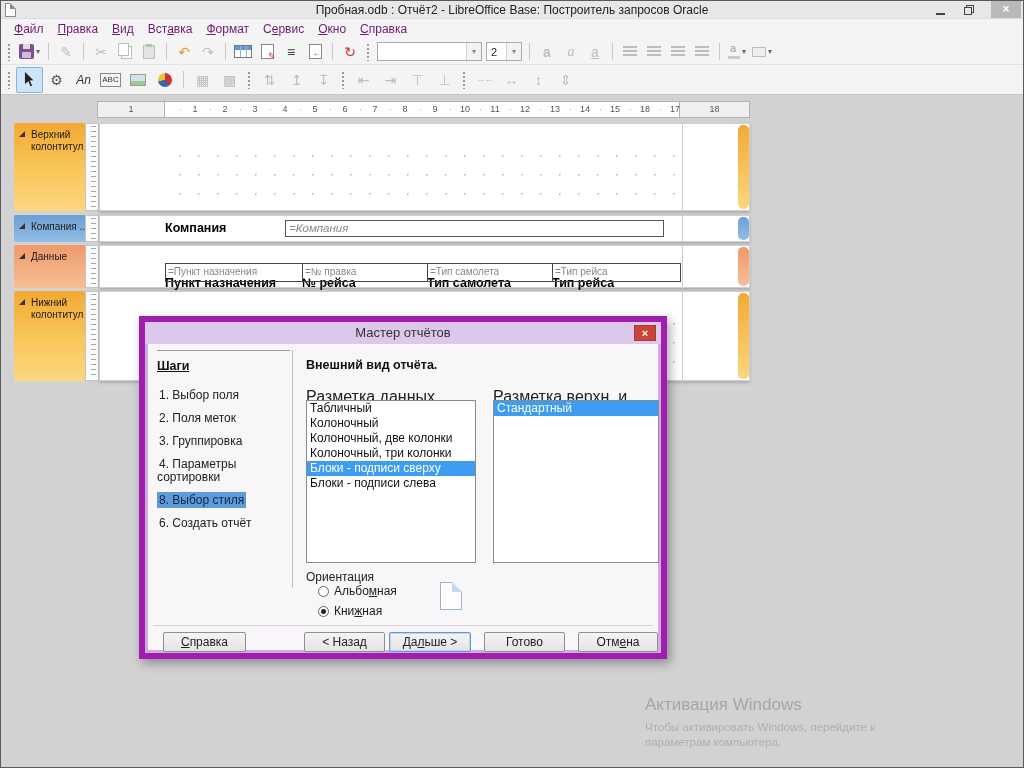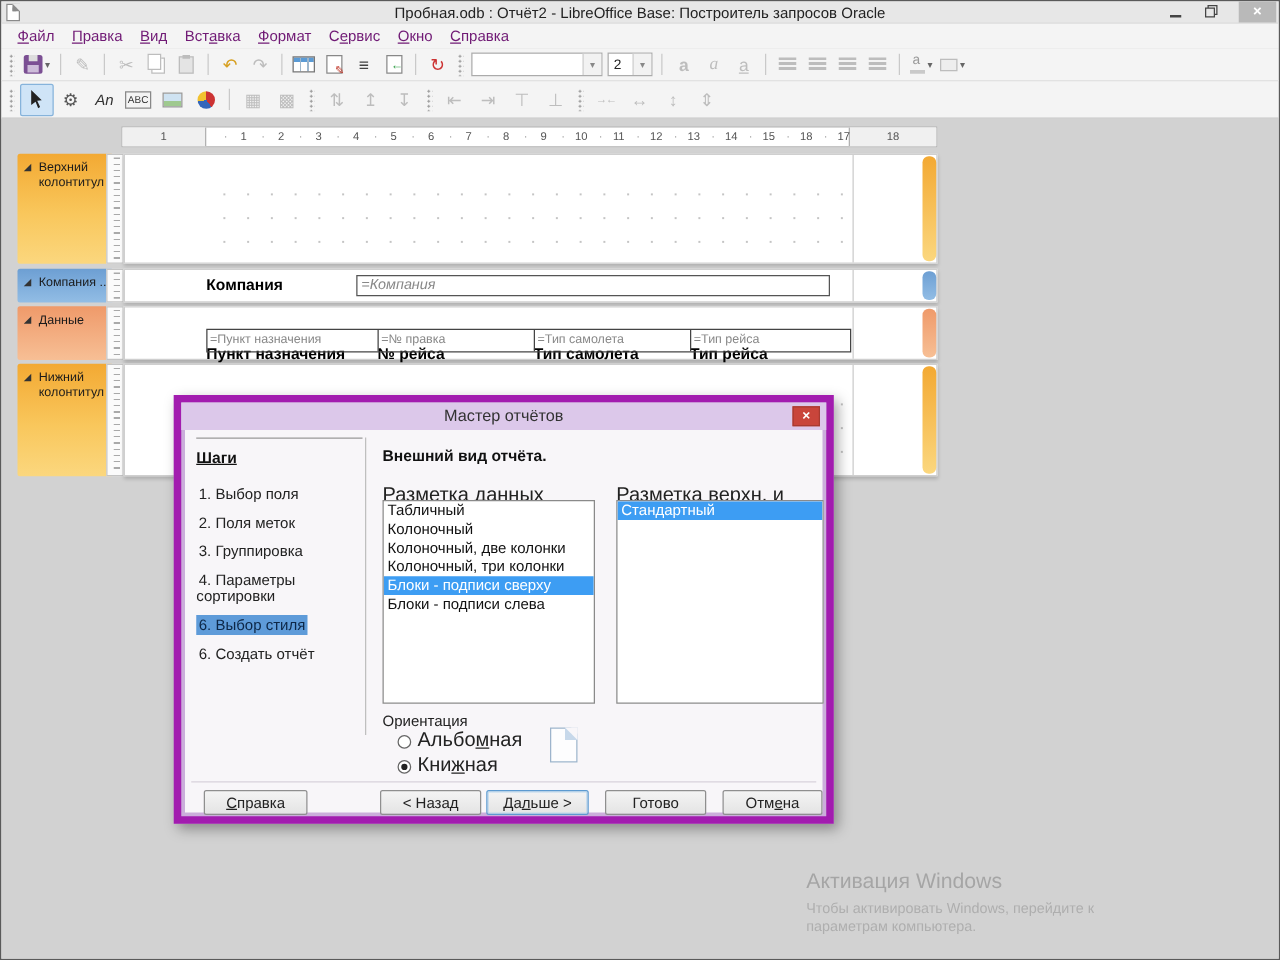--- a/index.html
+++ b/index.html
@@ -126,21 +126,21 @@
   .fieldlabel{position:absolute;top:44px;font-size:16px;color:#222;}
   #label-datalayout{left:158px;}
   #label-headerlayout{left:345px;}
   .fieldlabel u{text-decoration:underline;}
   .listbox{position:absolute;top:56px;height:163px;background:#fff;border:1px solid #8a8a8a;overflow:hidden;}
   #list-datalayout{left:158px;width:170px;}
   #list-headerlayout{left:345px;width:166px;}
   .opt{font-size:12px;color:#111;line-height:15px;padding:0 3px;white-space:nowrap;}
   .opt.sel{background:#3d9df3;color:#fff;}
   #orientation-label{position:absolute;left:158px;top:226px;font-size:12px;color:#222;}
-  .radio{position:absolute;left:170px;display:flex;align-items:center;font-size:16px;color:#222;}
+  .radio{position:absolute;left:170px;display:flex;align-items:center;font-size:12px;color:#222;}
   .radio .rb{width:11px;height:11px;border:1px solid #666;border-radius:50%;background:#fff;margin-right:5px;position:relative;}
   .radio .rb.on::after{content:"";position:absolute;left:2px;top:2px;width:5px;height:5px;border-radius:50%;background:#222;}
   .radio u{text-decoration:underline;}
   #page-preview-icon{position:absolute;left:292px;top:238px;width:22px;height:28px;background:#fdfdfe;border:1px solid #9db4cc;}
   #page-preview-icon::after{content:"";position:absolute;right:-1px;top:-1px;border:5px solid #f8f6f9;border-left-color:#c7d8ea;border-bottom-color:#c7d8ea;}
   #dlg-sep{position:absolute;left:5px;right:5px;top:281px;height:1px;background:#d8d2dc;}
   .dbtn{position:absolute;top:288px;height:20px;font-size:12px;color:#222;background:linear-gradient(#f4f4f4,#e4e4e4);
     border:1px solid #8f8f8f;border-radius:2px;}
   .dbtn u{text-decoration:underline;}
   .dbtn.primary{border-color:#5c9ad0;box-shadow:0 0 0 1px #bcd7ee inset;}
@@ -412,21 +412,21 @@
     <div id="dialog">
       <div id="dlg-title">Мастер отчётов</div>
       <div id="dlg-close">×</div>
       <div id="dlg-body">
         <div id="steps-pane">
           <div id="steps-header">Шаги</div>
         <div class="step"><span>1. Выбор поля</span></div>
             <div class="step"><span>2. Поля меток</span></div>
             <div class="step"><span>3. Группировка</span></div>
             <div class="step"><span>4. Параметры сортировки</span></div>
-            <div class="step active"><span>6. Выбор стиля</span></div>
+            <div class="step active"><span>8. Выбор стиля</span></div>
             <div class="step"><span>6. Создать отчёт</span></div>
           </div>
         <div id="vdiv"></div>
         <div id="content-title">Внешний вид отчёта.</div>
         <div class="fieldlabel" id="label-datalayout">Разметка <u>д</u>анных</div>
         <div class="fieldlabel" id="label-headerlayout">Разметка верхн. и нижн. <u>к</u>олонтитула</div>
         <div class="listbox" id="list-datalayout">
             <div class="opt">Табличный</div>
             <div class="opt">Колоночный</div>
             <div class="opt">Колоночный, две колонки</div>

